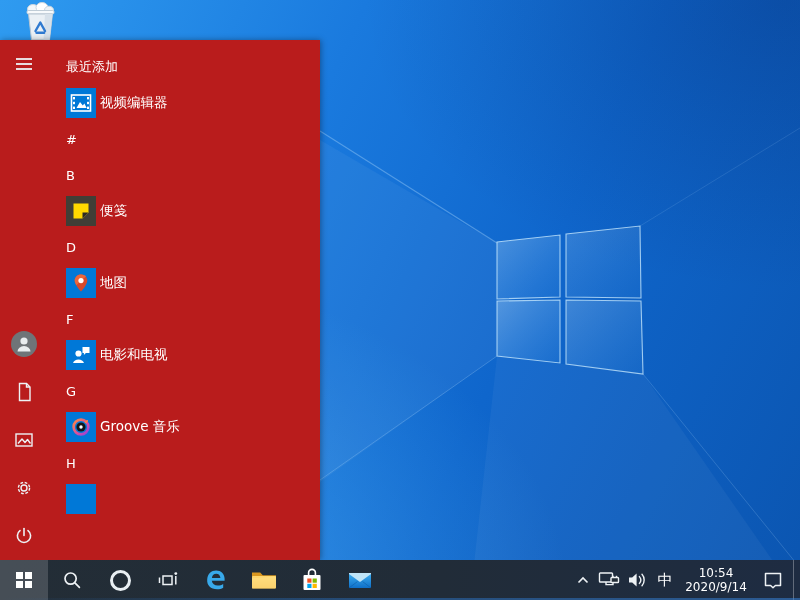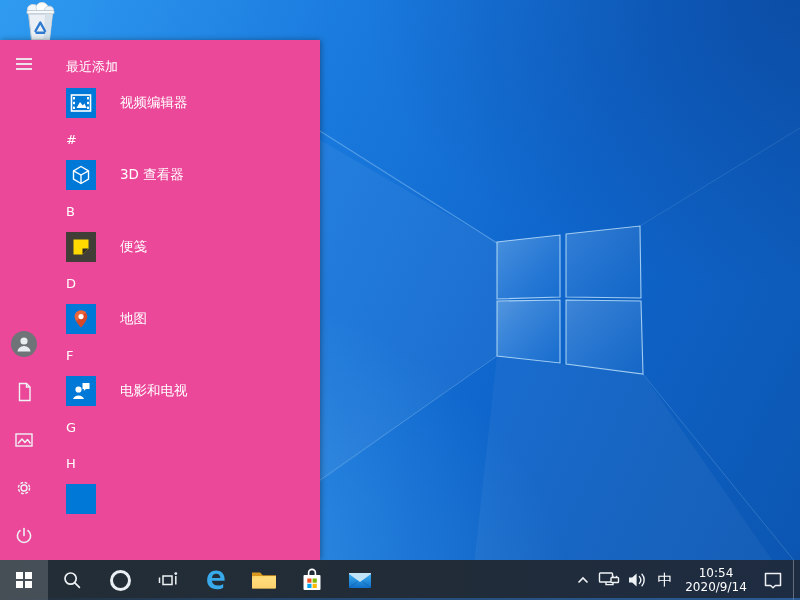--- a/index.html
+++ b/index.html
@@ -10,32 +10,32 @@
   .wallpaper{position:absolute;inset:0;
     background:
       radial-gradient(760px 560px at 16% 100%, rgba(96,195,255,0.50), rgba(96,195,255,0) 58%),
       radial-gradient(700px 480px at 98% 0%, rgba(4,28,90,0.28), rgba(4,28,90,0) 60%),
       linear-gradient(115deg,#2f9bf0 0%,#1a7ade 34%,#0f66cc 62%,#0b55b0 100%);}
   .wallpaper svg{position:absolute;inset:0;}
   
   .recycle-bin{position:absolute;left:19px;top:0;width:42px;height:42px;}
   
   .start-menu{position:absolute;left:0;top:40px;width:320px;height:520px;
-    background:#ec4899;box-shadow:1px 0 6px rgba(0,0,0,0.35);overflow:hidden;}
+    background:#b91c1c;box-shadow:1px 0 6px rgba(0,0,0,0.35);overflow:hidden;}
   .rail{position:absolute;left:0;top:0;width:48px;height:100%;}
   .rail-btn{width:48px;height:48px;display:flex;align-items:center;justify-content:center;cursor:pointer;}
   .rail-bottom{position:absolute;left:0;bottom:0;}
   .app-list{position:absolute;left:48px;top:9px;right:0;bottom:0;}
   .row{height:36px;display:flex;align-items:center;padding-left:18px;box-sizing:border-box;}
   .row.header{font-size:13px;color:#ffffff;}
   .row.app{cursor:pointer;}
   .tile{width:30px;height:30px;flex:0 0 30px;display:flex;align-items:center;justify-content:center;}
   .tile.accent{background:#0078d7;}
   .tile.notes{background:#403e36;}
-  .app .label{margin-left:24px;font-size:13.5px;color:#fff;white-space:nowrap;}
+  .app .label{margin-left:4px;font-size:13.5px;color:#fff;white-space:nowrap;}
   .partial-tile{width:30px;height:30px;background:#0078d7;position:relative;}
   
   .taskbar{position:absolute;left:0;bottom:0;width:800px;height:40px;
     background:linear-gradient(90deg,#232d36 0%,#212c38 55%,#1e2c42 100%);
     display:flex;align-items:stretch;z-index:5;}
   .taskbar::after{content:"";position:absolute;left:0;right:0;bottom:0;height:2px;pointer-events:none;
     background:linear-gradient(90deg,rgba(40,110,190,0) 0%,rgba(40,115,200,0.45) 45%,rgba(55,130,215,0.55) 100%);}
   .tb-btn{width:48px;display:flex;align-items:center;justify-content:center;cursor:pointer;}
   .tb-btn.active{background:rgba(255,255,255,0.16);}
   .win-logo{display:grid;grid-template-columns:7px 7px;grid-template-rows:7px 7px;gap:2px;}
@@ -162,32 +162,20 @@
             </g>
           </svg>
         </span>
         <span class="label">视频编辑器</span>
       </div>
 
       <div class="row header">
         <span>#</span>
       </div>
 
-      <div class="row app">
-        <span class="tile accent">
-          <svg width="22" height="22" viewBox="0 0 22 22">
-            <g fill="none" stroke="#fff" stroke-width="1.4" stroke-linejoin="round">
-              <polygon points="11,2.5 18.5,6.8 18.5,15.2 11,19.5 3.5,15.2 3.5,6.8"></polygon>
-              <polyline points="3.5,6.8 11,11 18.5,6.8"></polyline>
-              <line x1="11" y1="11" x2="11" y2="19.5"></line>
-            </g>
-          </svg>
-        </span>
-        <span class="label">3D 查看器</span>
-      </div>
 
       <div class="row header">
         <span>B</span>
       </div>
 
       <div class="row app">
         <span class="tile notes">
           <svg width="22" height="22" viewBox="0 0 22 22">
             <path d="M3.5,3.5 h15 v9 l-6,6 h-9 z" fill="#ffd900"></path>
             <path d="M18.5,12.5 l-6,6 v-6 z" fill="#2c2b25"></path>
@@ -224,20 +212,38 @@
             <path d="M12.5,3 h7 v6 h-3.6 l-2,2 v-2 h-1.4 z" fill="#fff"></path>
           </svg>
         </span>
         <span class="label">电影和电视</span>
       </div>
 
       <div class="row header">
         <span>G</span>
       </div>
 
+      <div class="row app">
+        <span class="tile accent">
+          <svg width="22" height="22" viewBox="0 0 22 22">
+            <defs>
+              <linearGradient id="grooveRing" x1="0" y1="0" x2="1" y2="1">
+                <stop offset="0" stop-color="#ff8a3c"></stop>
+                  <stop offset="0.55" stop-color="#e0509a"></stop>
+                  <stop offset="1" stop-color="#8d3fe0"></stop>
+              </linearGradient>
+            </defs>
+            <circle cx="11" cy="11" r="7.4" fill="none" stroke="url(#grooveRing)" stroke-width="2.6"></circle>
+            <circle cx="11" cy="11" r="4.6" fill="#121519"></circle>
+            <circle cx="11" cy="11" r="1.7" fill="#ffffff"></circle>
+            <line x1="15.5" y1="6.5" x2="17.2" y2="4.9" stroke="#ff8a3c" stroke-width="1.6" stroke-linecap="round"></line>
+          </svg>
+        </span>
+        <span class="label">Groove 音乐</span>
+      </div>
 
       <div class="row header">
         <span>H</span>
       </div>
 
       <div class="row app">
         <span class="partial-tile"></span>
       </div>
 
     </div>

